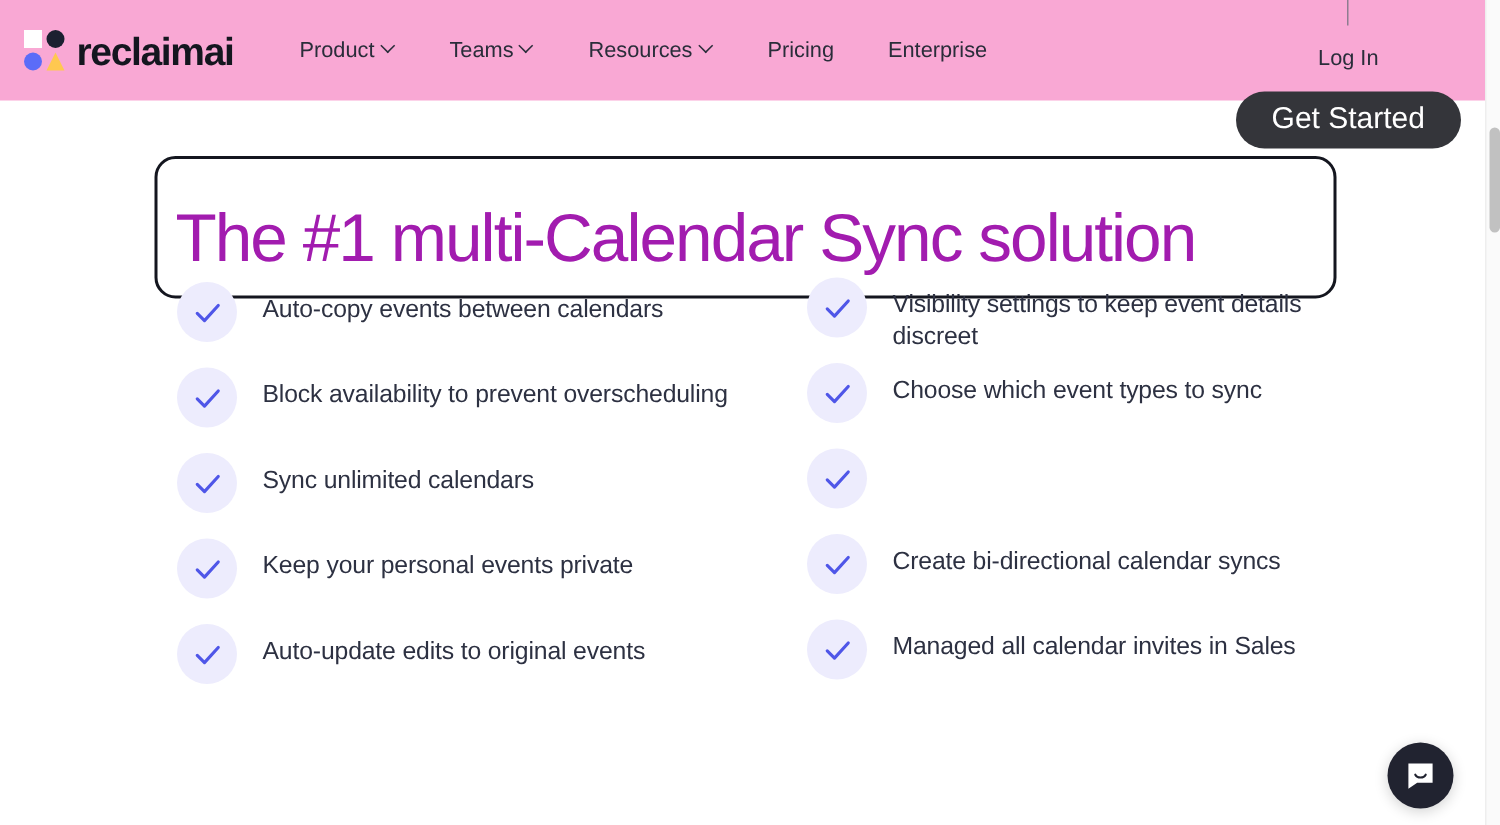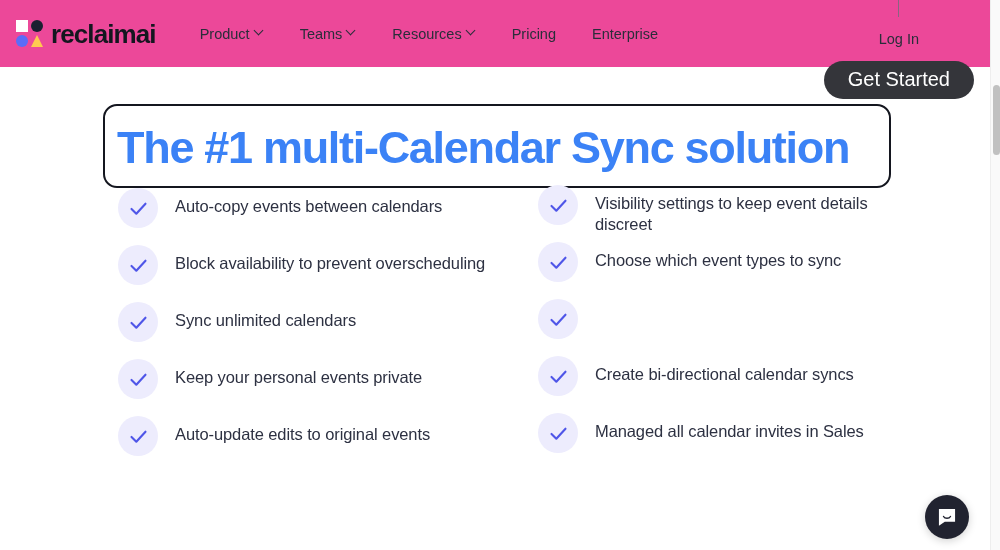--- a/index.html
+++ b/index.html
@@ -18,21 +18,21 @@
     width:1000px; height:550px;
     background:#ffffff;
     overflow:hidden;
   }
 
   
   .header {
     position:absolute;
     top:0; left:0;
     width:990px; height:67px;
-    background:#ec4899;
+    background:#f9a8d4;
     display:flex;
     align-items:center;
     padding-left:16px;
   }
 
   .logo {
     display:flex;
     align-items:center;
     gap:7px;
     text-decoration:none;
@@ -140,26 +140,26 @@
   
   .hero {
     position:absolute;
     top:104px; left:103px;
     width:788px;
   }
   .hero-title {
     display:block;
     border:2.2px solid #14161f;
     border-radius:14px;
-    padding:19px 12px 16px 12px;
+    padding:30px 12px 16px 12px;
     font-size:45px;
-    font-weight:700;
+    font-weight:400;
     letter-spacing:-1.3px;
     line-height:1;
-    color:#3b82f6;
+    color:#a21caf;
     text-align:left;
     white-space:nowrap;
   }
 
   
   .features {
     position:absolute;
     top:189px; left:118px;
     width:800px;
     display:flex;

